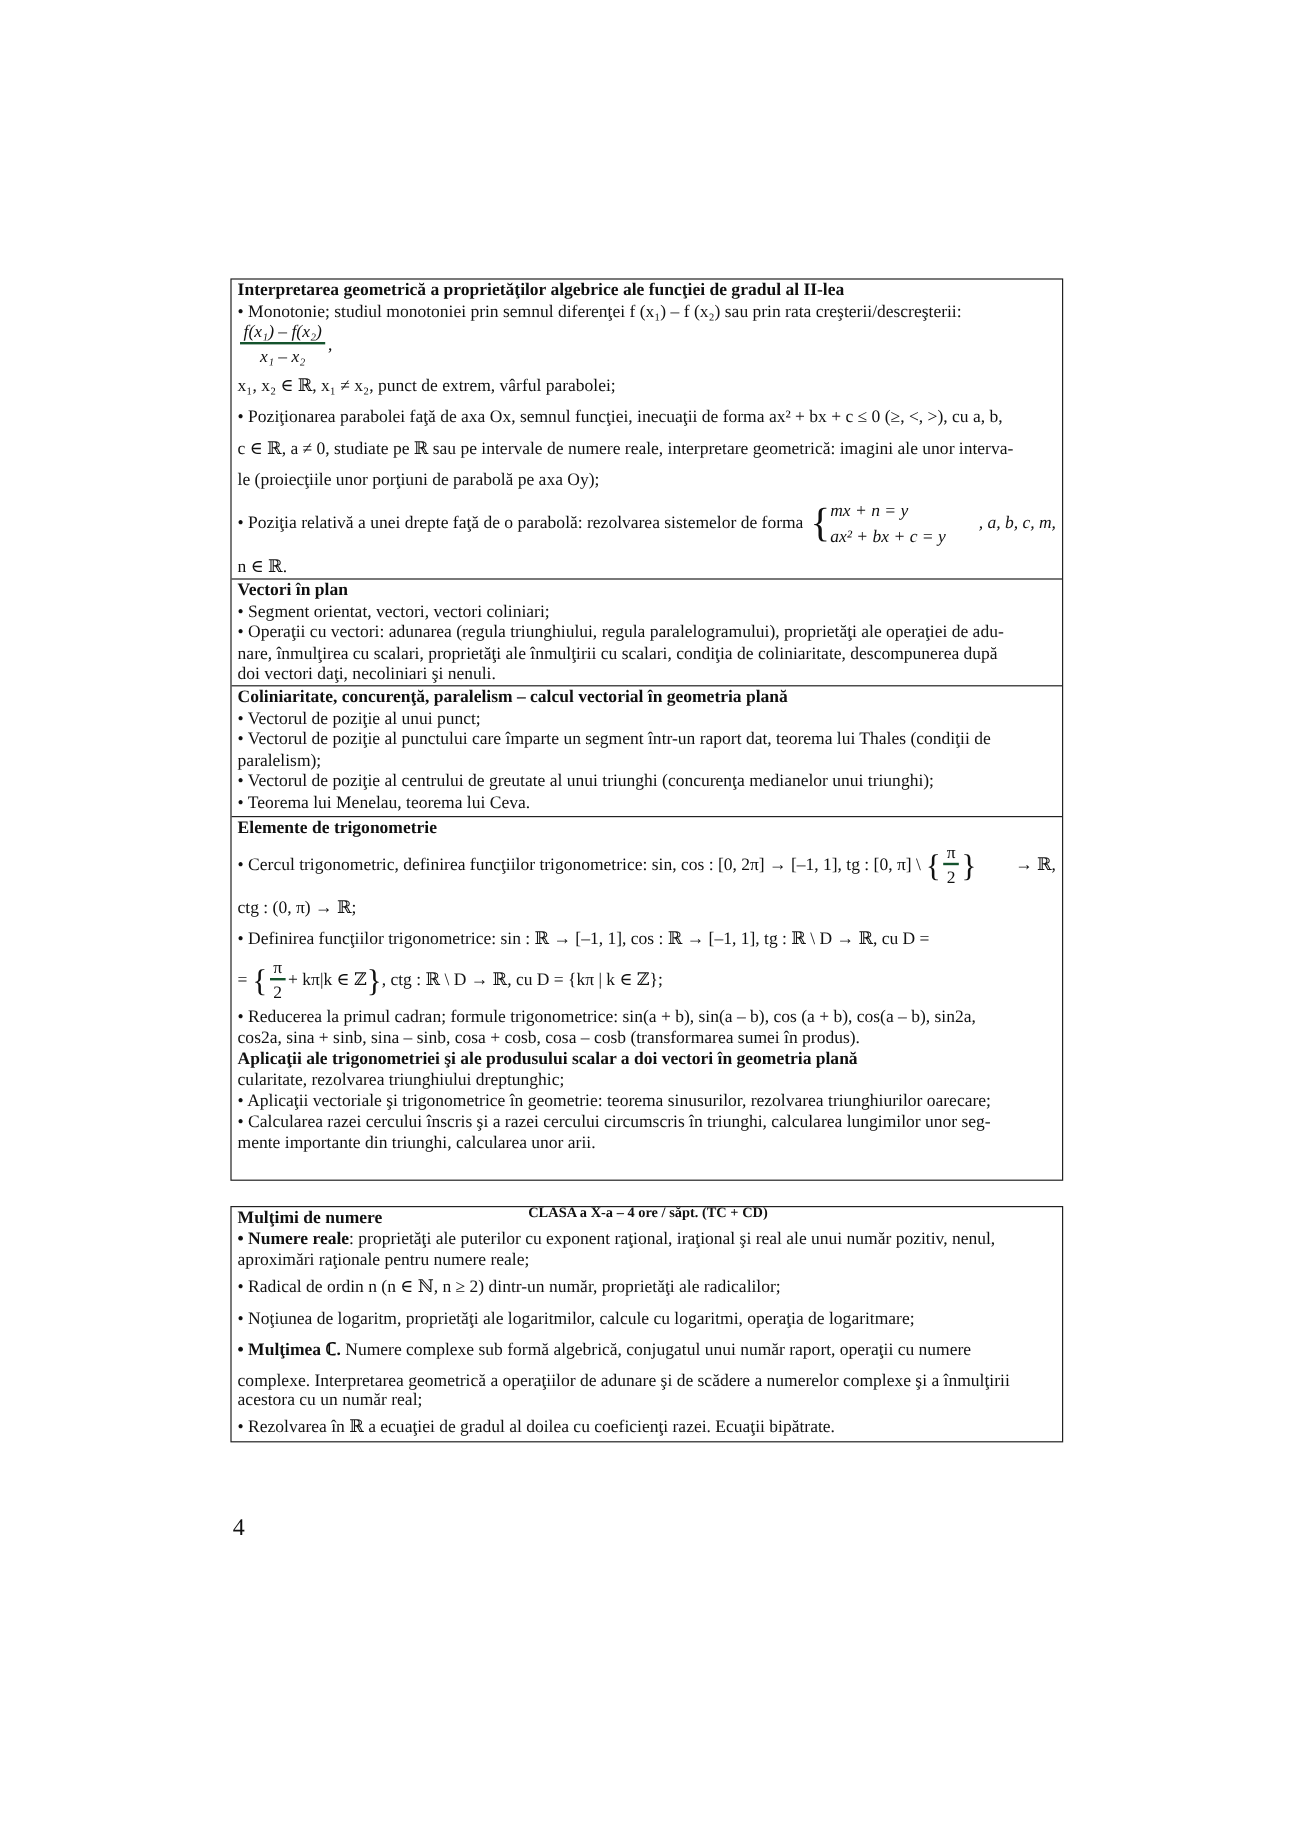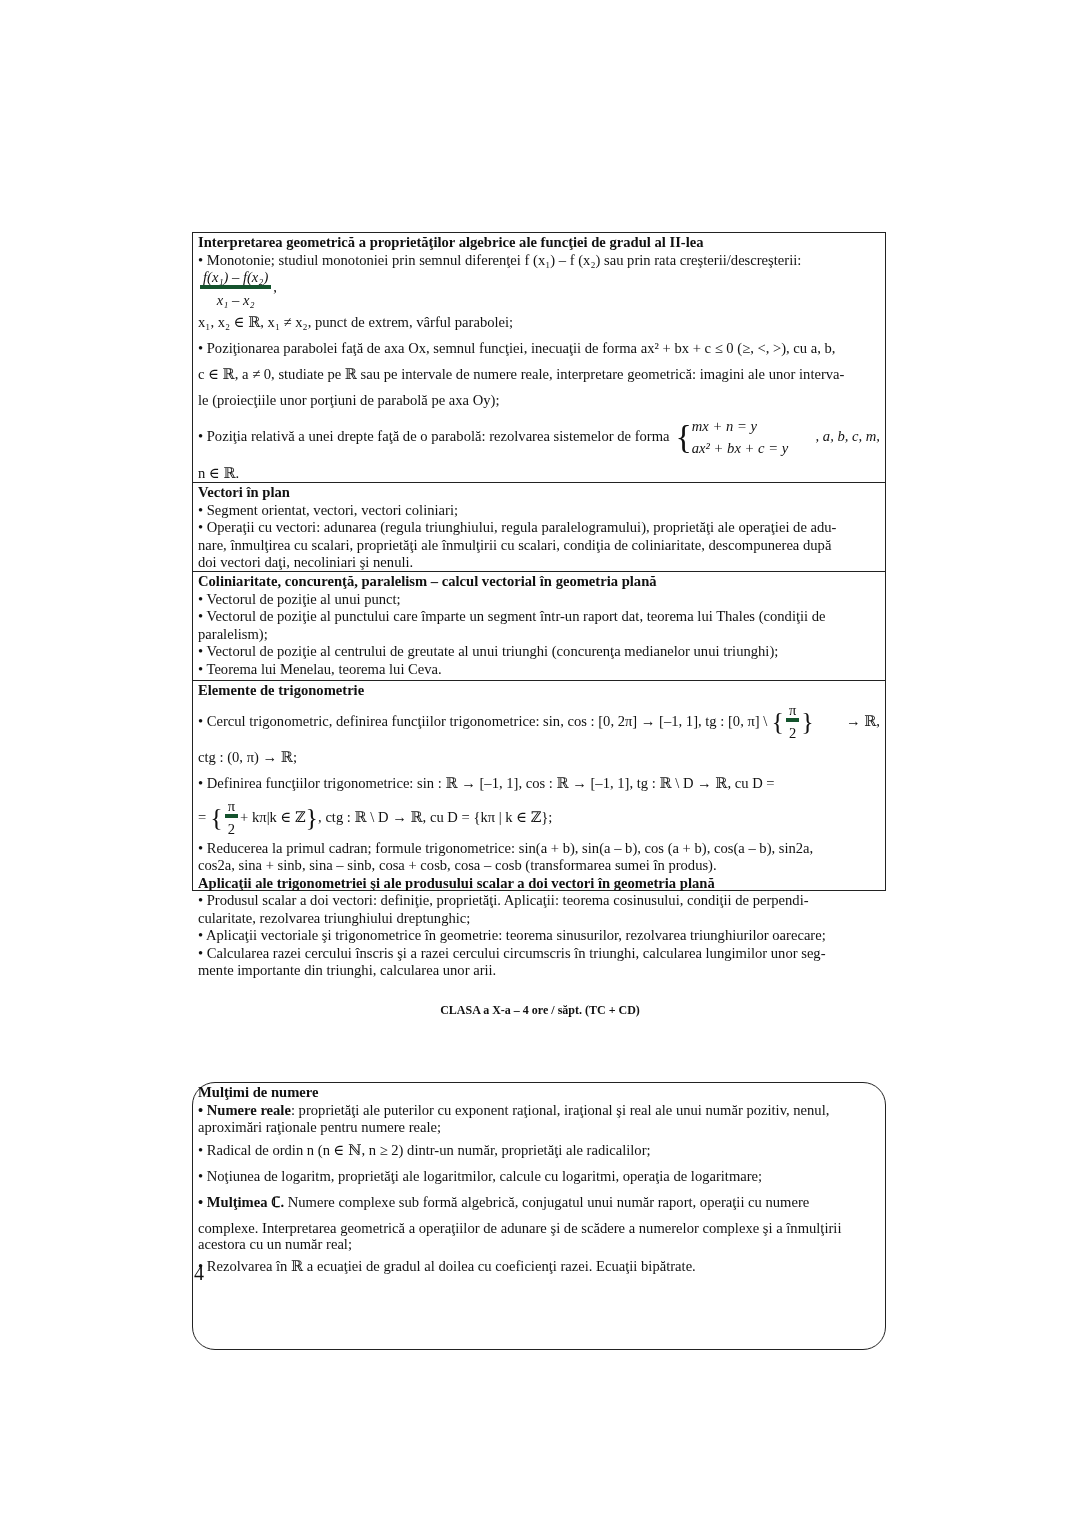--- a/index.html
+++ b/index.html
@@ -1,29 +1,29 @@
 <!DOCTYPE html>
 <html><head>
 <meta charset="utf-8">
 <style>
   html, body { margin: 0; padding: 0; background: #ffffff; }
   body { width: 1080px; height: 1527px; position: relative; overflow: hidden;
          font-family: "Liberation Serif", "DejaVu Serif", serif; color: #111; }
   .tbl { position: absolute; left: 192px; width: 694px; border: 1px solid #222; box-sizing: border-box; }
-  #t1 { top: 232px; height: 659px; }
-  #t2 { top: 1082px; height: 268px; border-radius: 23px; }
+  #t1 { top: 232px; height: 752px; }
+  #t2 { top: 1005px; height: 197px; }
   .cell { position: absolute; left: 0; right: 0; border-bottom: 1px solid #222; box-sizing: border-box;
           padding: 1px 5px 0 5px; font-size: 14.6px; line-height: 17.5px; text-align: justify; }
   .cell.last { border-bottom: none; }
   .h { font-weight: bold; display: block; }
   .ln { display: block; }
   .ln.tall { line-height: 26px; }
   .i { font-style: italic; }
   .frac { display: inline-block; vertical-align: middle; text-align: center; margin: 0 2px; }
-  .frac .num { display: block; border-bottom: 4px solid #14532d; padding: 0 3px; line-height: 16px; }
+  .frac .num { display: block; border-bottom: 2px solid #14532d; padding: 0 3px; line-height: 16px; }
   .frac .den { display: block; line-height: 18px; padding-top: 2px; }
   .brace { font-size: 34px; vertical-align: middle; line-height: 1; font-weight: 100; }
   .sys { display: inline-block; vertical-align: middle; font-style: italic; line-height: 22px; }
   .sysrow { display: block; }
   .small-brace { font-size: 26px; vertical-align: middle; }
   .section-title { position: absolute; top: 1003px; left: 0; width: 1080px; text-align: center;
                    font-weight: bold; font-size: 12px; }
   .pageno { position: absolute; top: 1262px; left: 194px; font-size: 20px; }
 </style>
 </head>
@@ -94,21 +94,20 @@
         <span class="num">π</span>
         <span class="den">2</span>
       </span>
       <span>+ kπ|k ∈ ℤ</span>
       <span class="small-brace">}</span>
       <span>, ctg : ℝ \ D → ℝ, cu D = {kπ | k ∈ ℤ};</span>
     </span>
     <span class="ln">• Reducerea la primul cadran; formule trigonometrice: sin(a + b), sin(a – b), cos (a + b), cos(a – b), sin2a,</span>
     <span class="ln">cos2a, sina + sinb, sina – sinb, cosa + cosb, cosa – cosb (transformarea sumei în produs).</span>
     <span class="h">Aplicaţii ale trigonometriei şi ale produsului scalar a doi vectori în geometria plană</span>
-    <span class="ln">• Produsul scalar a doi vectori: definiţie, proprietăţi. Aplicaţii: teorema cosinusului, condiţii de perpendi-</span>
     <span class="ln">cularitate, rezolvarea triunghiului dreptunghic;</span>
     <span class="ln">• Aplicaţii vectoriale şi trigonometrice în geometrie: teorema sinusurilor, rezolvarea triunghiurilor oarecare;</span>
     <span class="ln">• Calcularea razei cercului înscris şi a razei cercului circumscris în triunghi, calcularea lungimilor unor seg-</span>
     <span class="ln">mente importante din triunghi, calcularea unor arii.</span>
   </div>
 </div>
 
 <div class="section-title">CLASA a X-a – 4 ore / săpt. (TC + CD)</div>
 
 <div class="tbl" id="t2">

